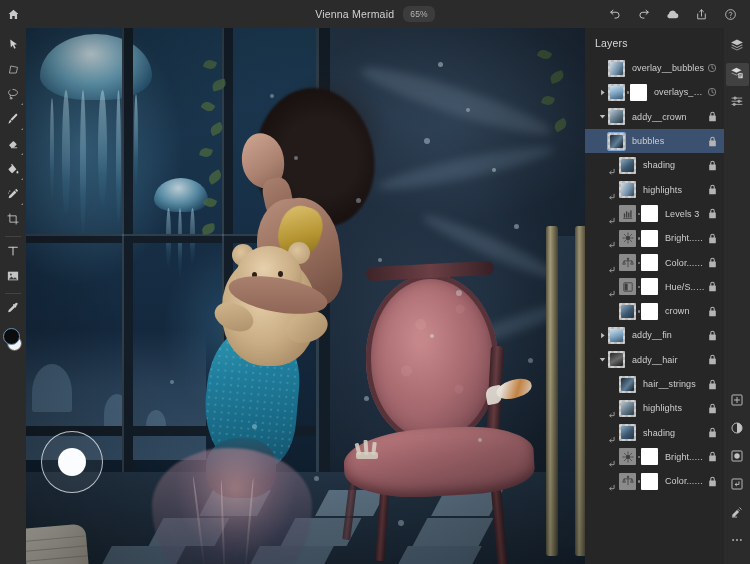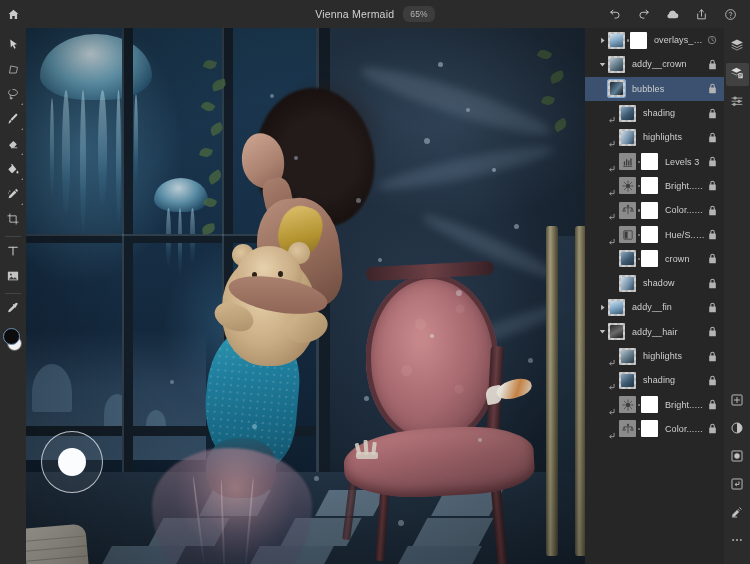--- a/index.html
+++ b/index.html
@@ -660,21 +660,36 @@
     <div class="bub" style="left:226px;top:396px;width:5px;height:5px;opacity:.5;"></div>
     <div class="bub" style="left:144px;top:352px;width:4px;height:4px;opacity:.45;"></div>
 
     <div class="vignette"></div>
   </div>
 
   <div class="brush-cursor"></div>
 </div>
 
 <div id="layers">
+  <div class="panel-title">Layers</div>
   <div id="layer-list">
+      <div class="layer-row">
+        <span style="flex: 0 0 11px;"></span>
+        <span class="disc"></span>
+        <span class="thumb">
+          <i style="left: 2px; top: 2px; width: 13px; height: 13px; border-radius: 1px; background: linear-gradient(120deg, rgb(211, 221, 230), rgb(111, 142, 168) 60%, rgb(46, 69, 88));"></i>
+        </span>
+        <span class="lname">overlay__bubbles</span>
+        <span class="rstatus">
+          <svg width="10" height="10" viewBox="0 0 20 20" fill="none" stroke="#9d9d9d" stroke-width="1.5">
+            <circle cx="10" cy="10" r="7.4"></circle>
+            <path d="M10 5.6V10l3 1.8" stroke-linecap="round"></path>
+          </svg>
+        </span>
+      </div>
       <div class="layer-row">
         <span style="flex: 0 0 11px;"></span>
         <span class="disc">
           <svg width="7" height="7" viewBox="0 0 10 10" fill="#bdbdbd">
             <path d="M3 1v8l5-4z"></path>
           </svg>
         </span>
         <span class="thumb">
           <i style="left: 2px; top: 2px; width: 13px; height: 13px; border-radius: 1px; background: linear-gradient(160deg, rgb(207, 225, 238), rgb(127, 166, 196) 50%, rgb(58, 90, 116));"></i>
         </span>
@@ -858,33 +873,20 @@
         </span>
         <span class="maskthumb"></span>
         <span class="lname">crown</span>
         <span class="rstatus">
           <svg width="9" height="11" viewBox="0 0 16 20" fill="#b4b4b4">
             <path d="M8 1.2a4.1 4.1 0 0 0-4.1 4.1V8H3a1 1 0 0 0-1 1v8.8a1 1 0 0 0 1 1h10a1 1 0 0 0 1-1V9a1 1 0 0 0-1-1h-.9V5.3A4.1 4.1 0 0 0 8 1.2zm0 1.9a2.2 2.2 0 0 1 2.2 2.2V8H5.8V5.3A2.2 2.2 0 0 1 8 3.1z"></path>
           </svg>
         </span>
       </div>
       <div class="layer-row">
-        <span style="flex: 0 0 22px;"></span>
-        <span class="disc"></span>
-        <span class="thumb">
-          <i style="left: 2px; top: 2px; width: 13px; height: 13px; border-radius: 1px; background: linear-gradient(120deg, rgb(211, 221, 230), rgb(111, 142, 168) 60%, rgb(46, 69, 88));"></i>
-        </span>
-        <span class="lname">shadow</span>
-        <span class="rstatus">
-          <svg width="9" height="11" viewBox="0 0 16 20" fill="#b4b4b4">
-            <path d="M8 1.2a4.1 4.1 0 0 0-4.1 4.1V8H3a1 1 0 0 0-1 1v8.8a1 1 0 0 0 1 1h10a1 1 0 0 0 1-1V9a1 1 0 0 0-1-1h-.9V5.3A4.1 4.1 0 0 0 8 1.2zm0 1.9a2.2 2.2 0 0 1 2.2 2.2V8H5.8V5.3A2.2 2.2 0 0 1 8 3.1z"></path>
-          </svg>
-        </span>
-      </div>
-      <div class="layer-row">
         <span style="flex: 0 0 11px;"></span>
         <span class="disc">
           <svg width="7" height="7" viewBox="0 0 10 10" fill="#bdbdbd">
             <path d="M3 1v8l5-4z"></path>
           </svg>
         </span>
         <span class="thumb">
           <i style="left: 2px; top: 2px; width: 13px; height: 13px; border-radius: 1px; background: linear-gradient(160deg, rgb(207, 225, 238), rgb(127, 166, 196) 50%, rgb(58, 90, 116));"></i>
         </span>
         <span class="lname">addy__fin</span>
@@ -898,20 +900,33 @@
         <span style="flex: 0 0 11px;"></span>
         <span class="disc">
           <svg width="7" height="7" viewBox="0 0 10 10" fill="#bdbdbd">
             <path d="M1 3h8L5 8z"></path>
           </svg>
         </span>
         <span class="thumb">
           <i style="left: 2px; top: 2px; width: 13px; height: 13px; border-radius: 1px; background: linear-gradient(150deg, rgb(42, 42, 42), rgb(106, 106, 106) 50%, rgb(26, 26, 26));"></i>
         </span>
         <span class="lname">addy__hair</span>
+        <span class="rstatus">
+          <svg width="9" height="11" viewBox="0 0 16 20" fill="#b4b4b4">
+            <path d="M8 1.2a4.1 4.1 0 0 0-4.1 4.1V8H3a1 1 0 0 0-1 1v8.8a1 1 0 0 0 1 1h10a1 1 0 0 0 1-1V9a1 1 0 0 0-1-1h-.9V5.3A4.1 4.1 0 0 0 8 1.2zm0 1.9a2.2 2.2 0 0 1 2.2 2.2V8H5.8V5.3A2.2 2.2 0 0 1 8 3.1z"></path>
+          </svg>
+        </span>
+      </div>
+      <div class="layer-row">
+        <span style="flex: 0 0 22px;"></span>
+        <span class="disc"></span>
+        <span class="thumb">
+          <i style="left: 2px; top: 2px; width: 13px; height: 13px; border-radius: 1px; background: linear-gradient(130deg, rgb(28, 42, 56), rgb(95, 125, 149) 55%, rgb(16, 26, 36));"></i>
+        </span>
+        <span class="lname">hair__strings</span>
         <span class="rstatus">
           <svg width="9" height="11" viewBox="0 0 16 20" fill="#b4b4b4">
             <path d="M8 1.2a4.1 4.1 0 0 0-4.1 4.1V8H3a1 1 0 0 0-1 1v8.8a1 1 0 0 0 1 1h10a1 1 0 0 0 1-1V9a1 1 0 0 0-1-1h-.9V5.3A4.1 4.1 0 0 0 8 1.2zm0 1.9a2.2 2.2 0 0 1 2.2 2.2V8H5.8V5.3A2.2 2.2 0 0 1 8 3.1z"></path>
           </svg>
         </span>
       </div>
       <div class="layer-row">
         <span style="flex: 0 0 22px;"></span>
         <span class="disc"></span>
         <span class="thumb">

